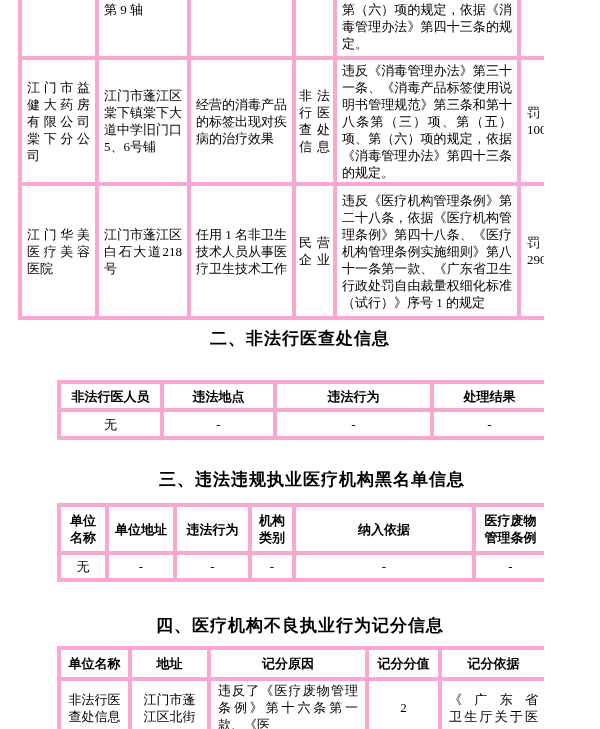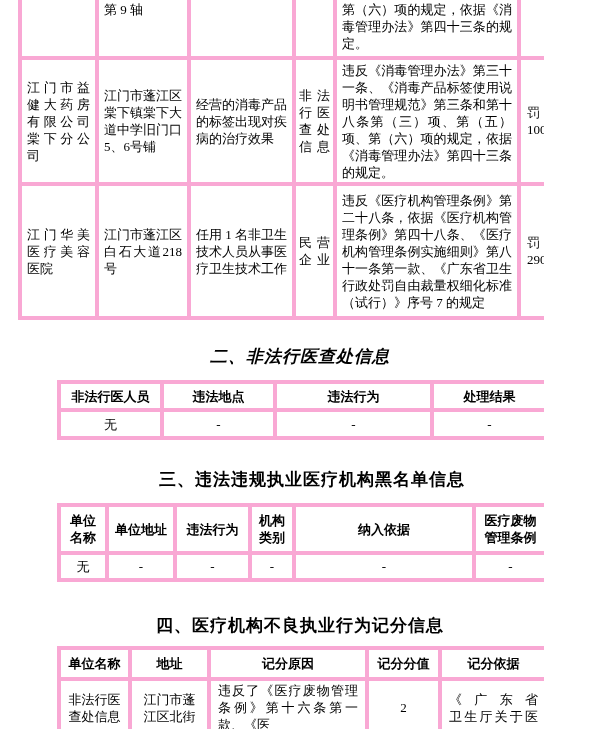--- a/index.html
+++ b/index.html
@@ -33,21 +33,21 @@
   .j { text-align:justify; text-justify:inter-ideograph; }
   .dist { text-align:justify; text-align-last:justify; text-justify:inter-ideograph; }
   .pre { white-space:pre-line; }
   .hd { font-weight:bold; text-align:center; }
   
   .title {
     position:absolute; left:0; width:600px; text-align:center;
     font-weight:bold; font-size:17px; line-height:22px; letter-spacing:1px;
     font-family:"Liberation Sans", sans-serif;
   }
-  .title2 { top:346px;font-style:italic; } .title3 { top:469px;margin-left:12px; } .title4 { top:615px; }
+  .title2 { top:328px; } .title3 { top:469px;margin-left:12px; } .title4 { top:615px; }
 </style>
 </head>
 <body>
 
 <div class="page">
 
   <table class="t top">
     <colgroup>
       <col style="width:77px">
         <col style="width:92px">
@@ -71,21 +71,21 @@
       <td class="j">经营的消毒产品的标签出现对疾病的治疗效果</td>
       <td class="narrow dist">非法行医查处信息</td>
       <td class="j">违反《消毒管理办法》第三十一条、《消毒产品标签使用说明书管理规范》第三条和第十八条第（三）项、第（五）项、第（六）项的规定，依据《消毒管理办法》第四十三条的规定。</td>
       <td class="pen dist">罚款1000元</td>
     </tr>
     <tr class="r2">
       <td class="j">江门华美医疗美容医院</td>
       <td class="j">江门市蓬江区白石大道218号</td>
       <td class="j">任用 1 名非卫生技术人员从事医疗卫生技术工作</td>
       <td class="narrow dist">民营企业</td>
-      <td class="j">违反《医疗机构管理条例》第二十八条，依据《医疗机构管理条例》第四十八条、《医疗机构管理条例实施细则》第八十一条第一款、《广东省卫生行政处罚自由裁量权细化标准（试行）》序号 7 的规定</td>
+      <td class="j">违反《医疗机构管理条例》第二十八条，依据《医疗机构管理条例》第四十八条、《医疗机构管理条例实施细则》第八十一条第一款、《广东省卫生行政处罚自由裁量权细化标准（试行）》序号 1 的规定</td>
       <td class="pen dist">罚款2900元</td>
     </tr>
   </tbody>
     </table>
 
   <div class="title title2">二、非法行医查处信息</div>
   <table class="t t2">
     <colgroup>
       <col style="width:103px">
         <col style="width:113px">

